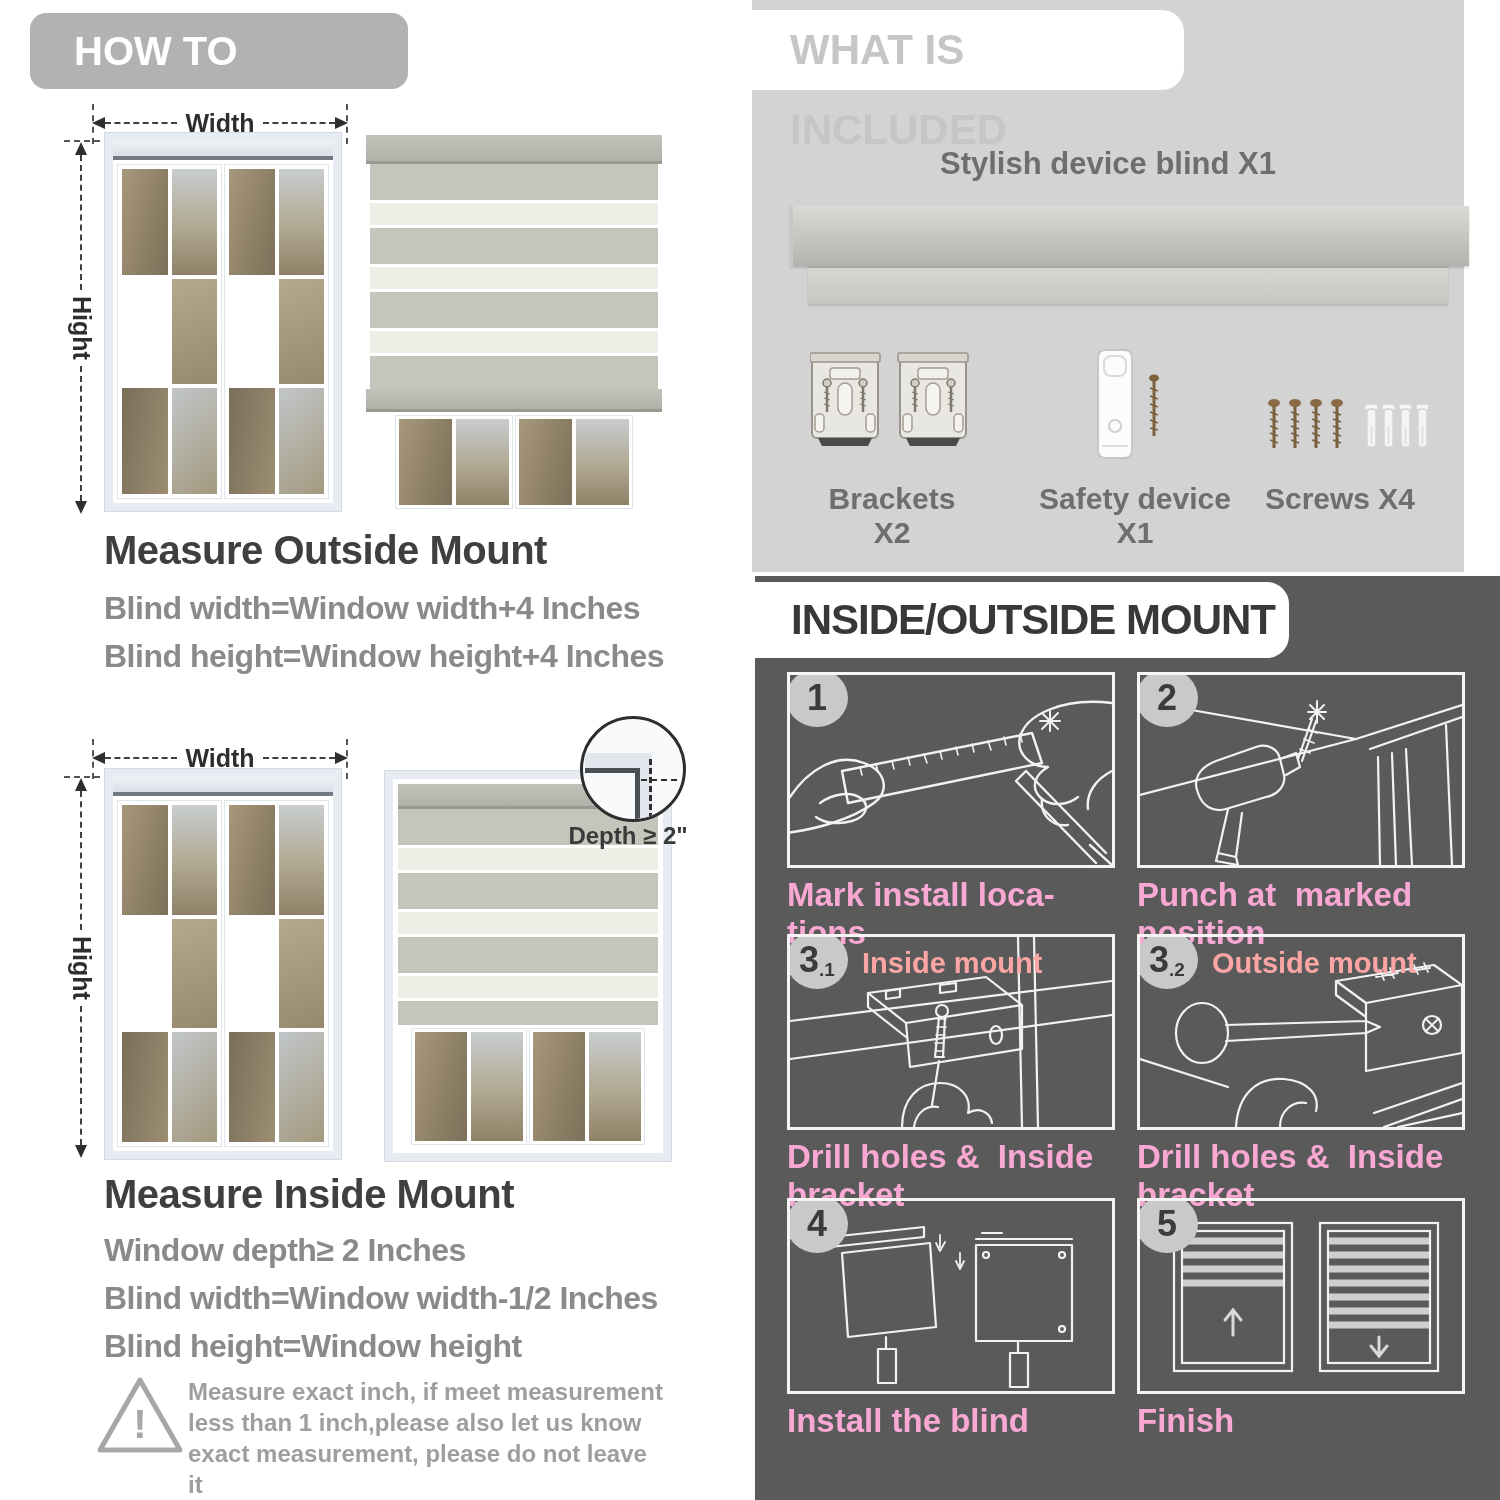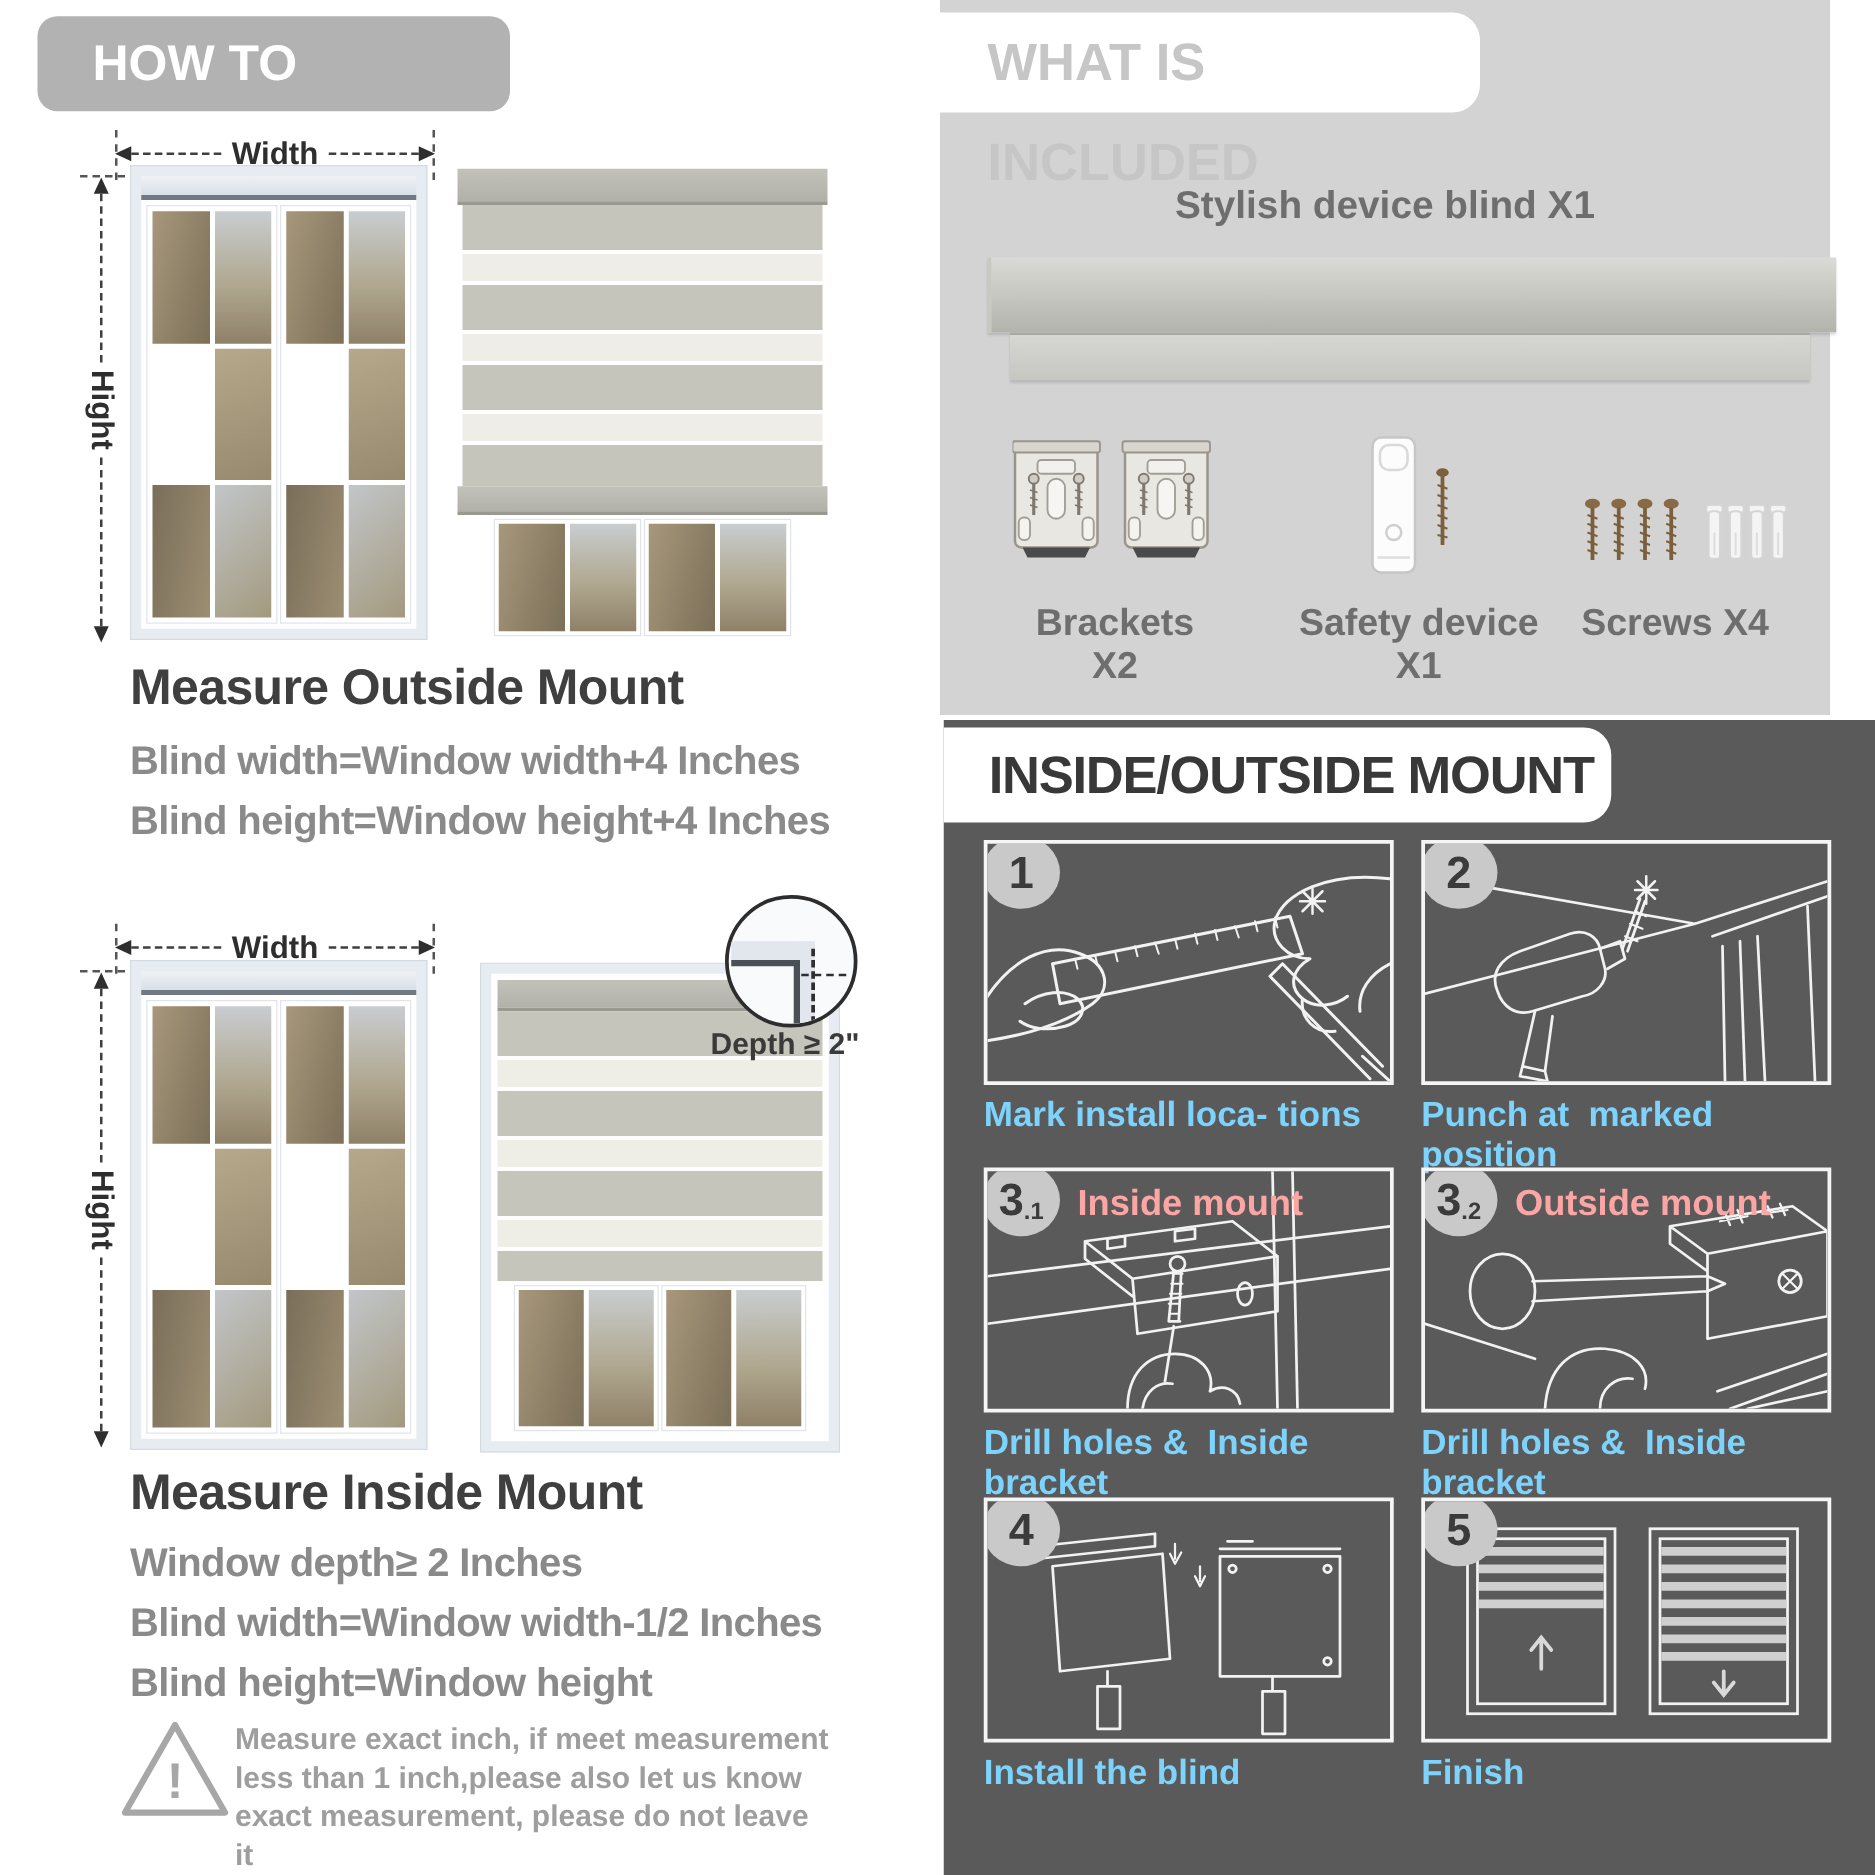--- a/index.html
+++ b/index.html
@@ -100,21 +100,21 @@
   .hdr-mnt{left:0;top:6px;width:534px;height:76px;background:#ffffff;border-radius:0 22px 22px 0;
            color:#383838;font-size:42px;font-weight:bold;letter-spacing:-1px;
            line-height:76px;padding-left:36px;box-sizing:border-box;}
   .step-box{position:absolute;width:328px;height:196px;border:3px solid #f5f5f5;box-sizing:border-box;overflow:hidden;}
   .badge{position:absolute;left:-4px;top:-6px;width:62px;height:58px;background:#c9c9c9;border-radius:50%;
          display:flex;align-items:center;justify-content:center;z-index:2;}
   .badge .bm{font-size:36px;font-weight:bold;color:#3b3b3b;}
   .badge .bs{font-size:19px;font-weight:bold;color:#3b3b3b;align-self:flex-end;margin-bottom:8px;}
   .step-title{position:absolute;left:72px;top:10px;font-size:29px;font-weight:bold;color:#fca5a5;z-index:2;}
   .art{position:absolute;inset:0;width:100%;height:100%;}
-  .step-cap{position:absolute;width:345px;font-size:28px;font-weight:bold;color:#7dd3fc;white-space:pre-wrap;}
+  .step-cap{position:absolute;width:345px;font-size:33px;font-weight:bold;color:#f9a8d4;white-space:pre-wrap;}
 </style>
 </head>
 <body>
 
 <div class="abs hdr-measure">HOW TO MEASURE</div>
 
 <div class="abs warrow" style="left:92px;top:110px;width:256px;">
   <span class="vline l"></span>
   <span class="vline r"></span>
   <span class="ah left"></span>

